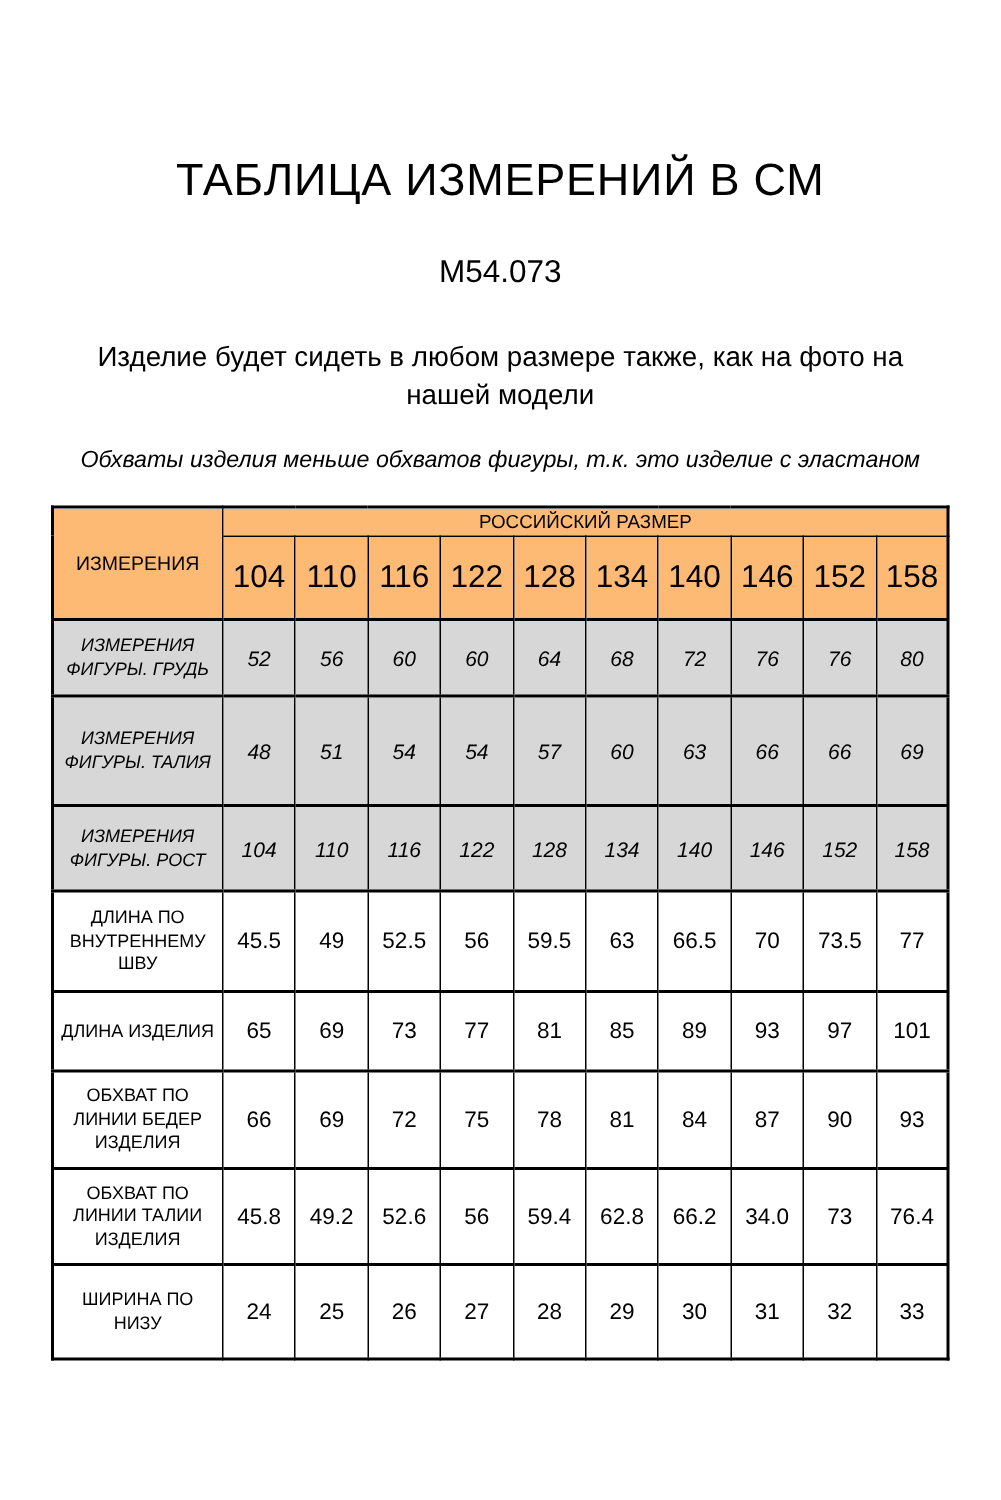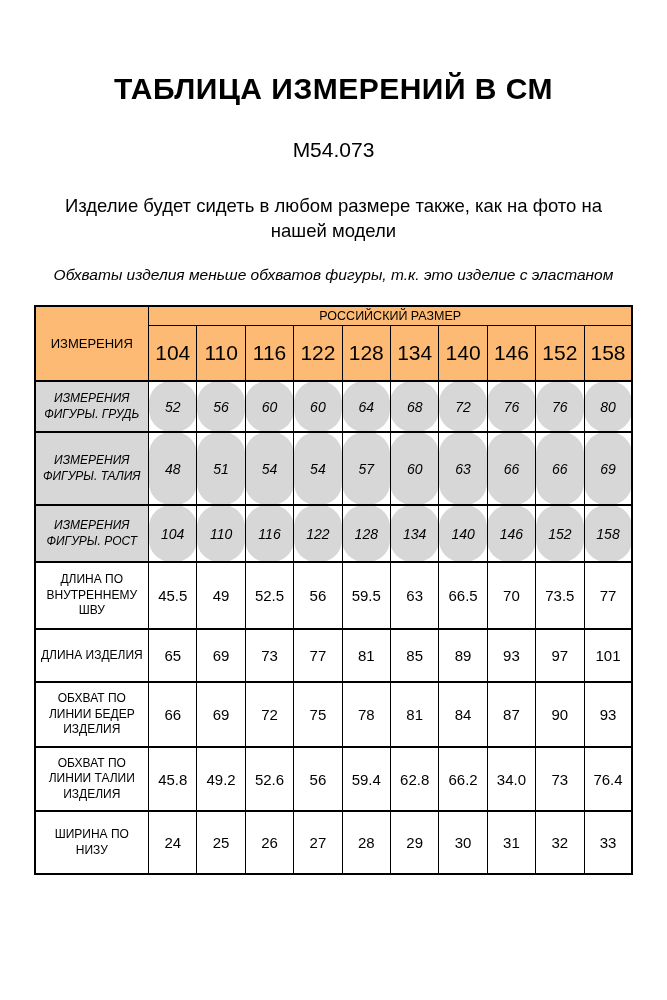--- a/index.html
+++ b/index.html
@@ -10,24 +10,24 @@
     font-family: "Liberation Sans", sans-serif;
   }
   body {
     width: 667px;
     height: 1000px;
     overflow: hidden;
     position: relative;
   }
   .page-title {
     margin: 0;
-    padding-top: 72px;
+    padding-top: 104px;
     text-align: center;
     font-size: 30px;
-    font-weight: 700;
+    font-weight: 400;
     letter-spacing: 0.5px;
     line-height: 1.1;
   }
   .model-code {
     margin-top: 33px;
     text-align: center;
     font-size: 21px;
     line-height: 1.1;
   }
   .fit-note {
@@ -76,21 +76,21 @@
   td.row-label {
     font-size: 12px;
     line-height: 1.28;
     padding: 2px 2px;
   }
   td.value-cell { font-size: 15px; }
   tr.figure td {
     background: #d7d7d7;
     font-style: italic;
   }
-  tr.figure td.value-cell { font-size: 14px; border-radius: 22px; }
+  tr.figure td.value-cell { font-size: 14px; }
 </style>
 </head>
 <body>
 
 <h1 class="page-title">ТАБЛИЦА ИЗМЕРЕНИЙ В СМ</h1>
 
 <div class="model-code">М54.073</div>
 
 <p class="fit-note">Изделие будет сидеть в любом размере также, как на фото на нашей модели</p>
 

